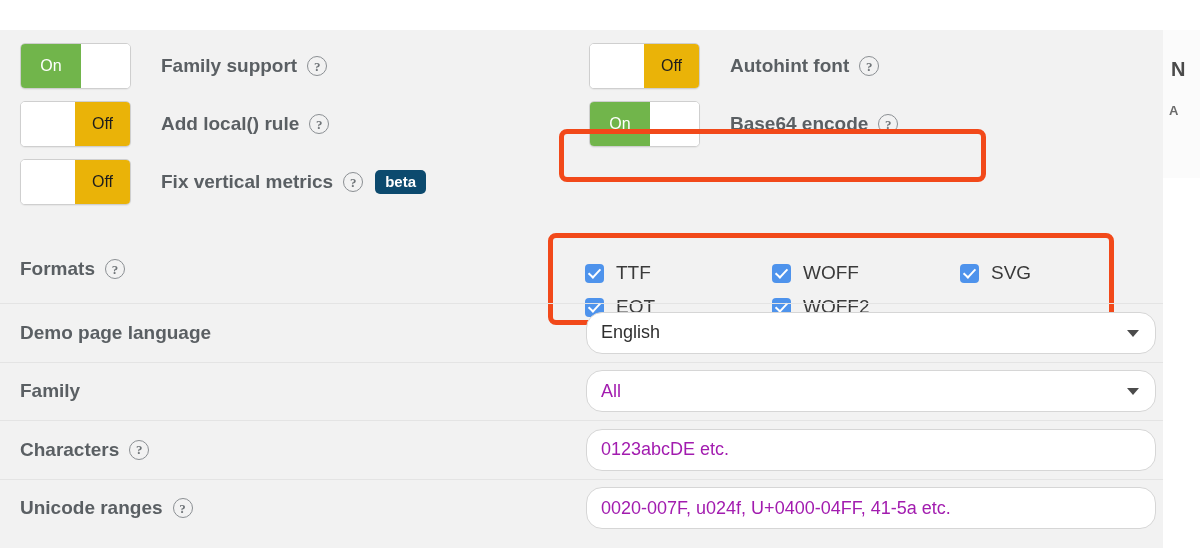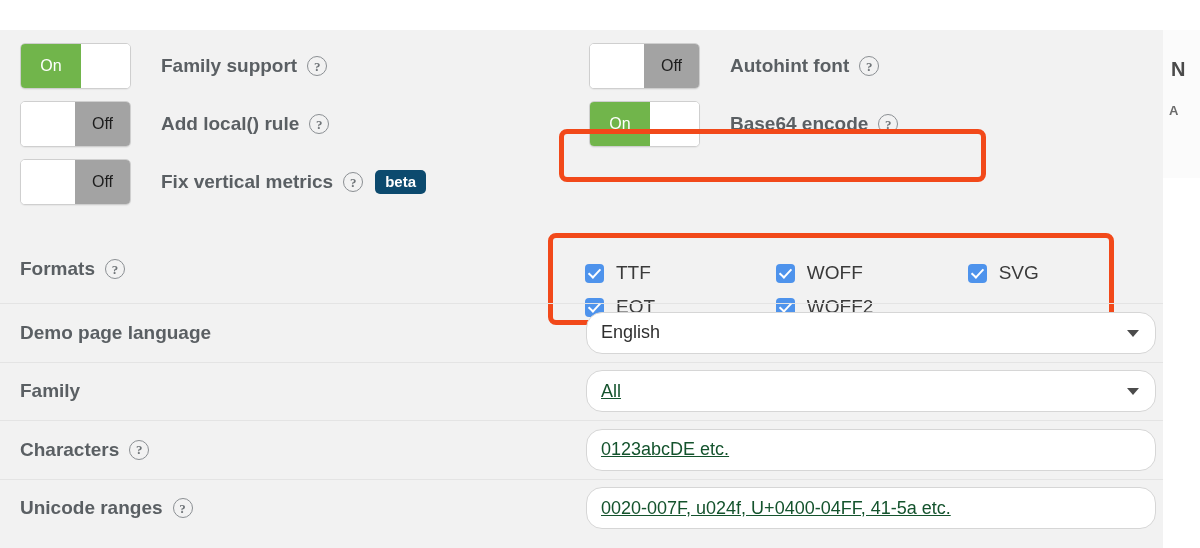--- a/index.html
+++ b/index.html
@@ -101,21 +101,21 @@
   .switch.on .half.knob {
     width: 50px;
     background: #ffffff;
   }
   .switch.off .half.knob {
     width: 55px;
     background: #ffffff;
   }
   .switch.off .half.lbl {
     width: 56px;
-    background: #a3a3a3;
+    background: #eab308;
     color: #1d1d1d;
   }
 
   .tgl-label {
     margin-left: 30px;
     font-size: 19px;
     font-weight: bold;
     color: #5a5f63;
     white-space: nowrap;
     display: flex;
@@ -165,21 +165,20 @@
 
   .formats-grid {
     position: absolute;
     left: 585px;
     top: 226px;
     width: 500px;
   }
   .fmt-line {
     display: flex;
     height: 34px;
-    gap: 8px;
   }
   .fmt-item {
     display: flex;
     align-items: center;
   }
   .fmt-item.c1 { width: 187px; }
   .fmt-item.c2 { width: 188px; }
   .fmt-item.c3 { width: 120px; }
 
   .cb {
@@ -252,21 +251,21 @@
     height: 42px;
     background: #ffffff;
     border: 1px solid #d6d6d6;
     border-radius: 16px;
     display: flex;
     align-items: center;
     padding: 0 14px;
     font-size: 18px;
   }
   .field .val { color: #2f2f2f; }
-  .field .ph  { color: #14532d; text-decoration: underline; }
+  .field .ph  { color: #a21caf; }
 
   .caret {
     position: absolute;
     right: 16px;
     top: 50%;
     width: 0; height: 0;
     margin-top: -3px;
     border-left: 6px solid transparent;
     border-right: 6px solid transparent;
     border-top: 7px solid #4b4b4b;

